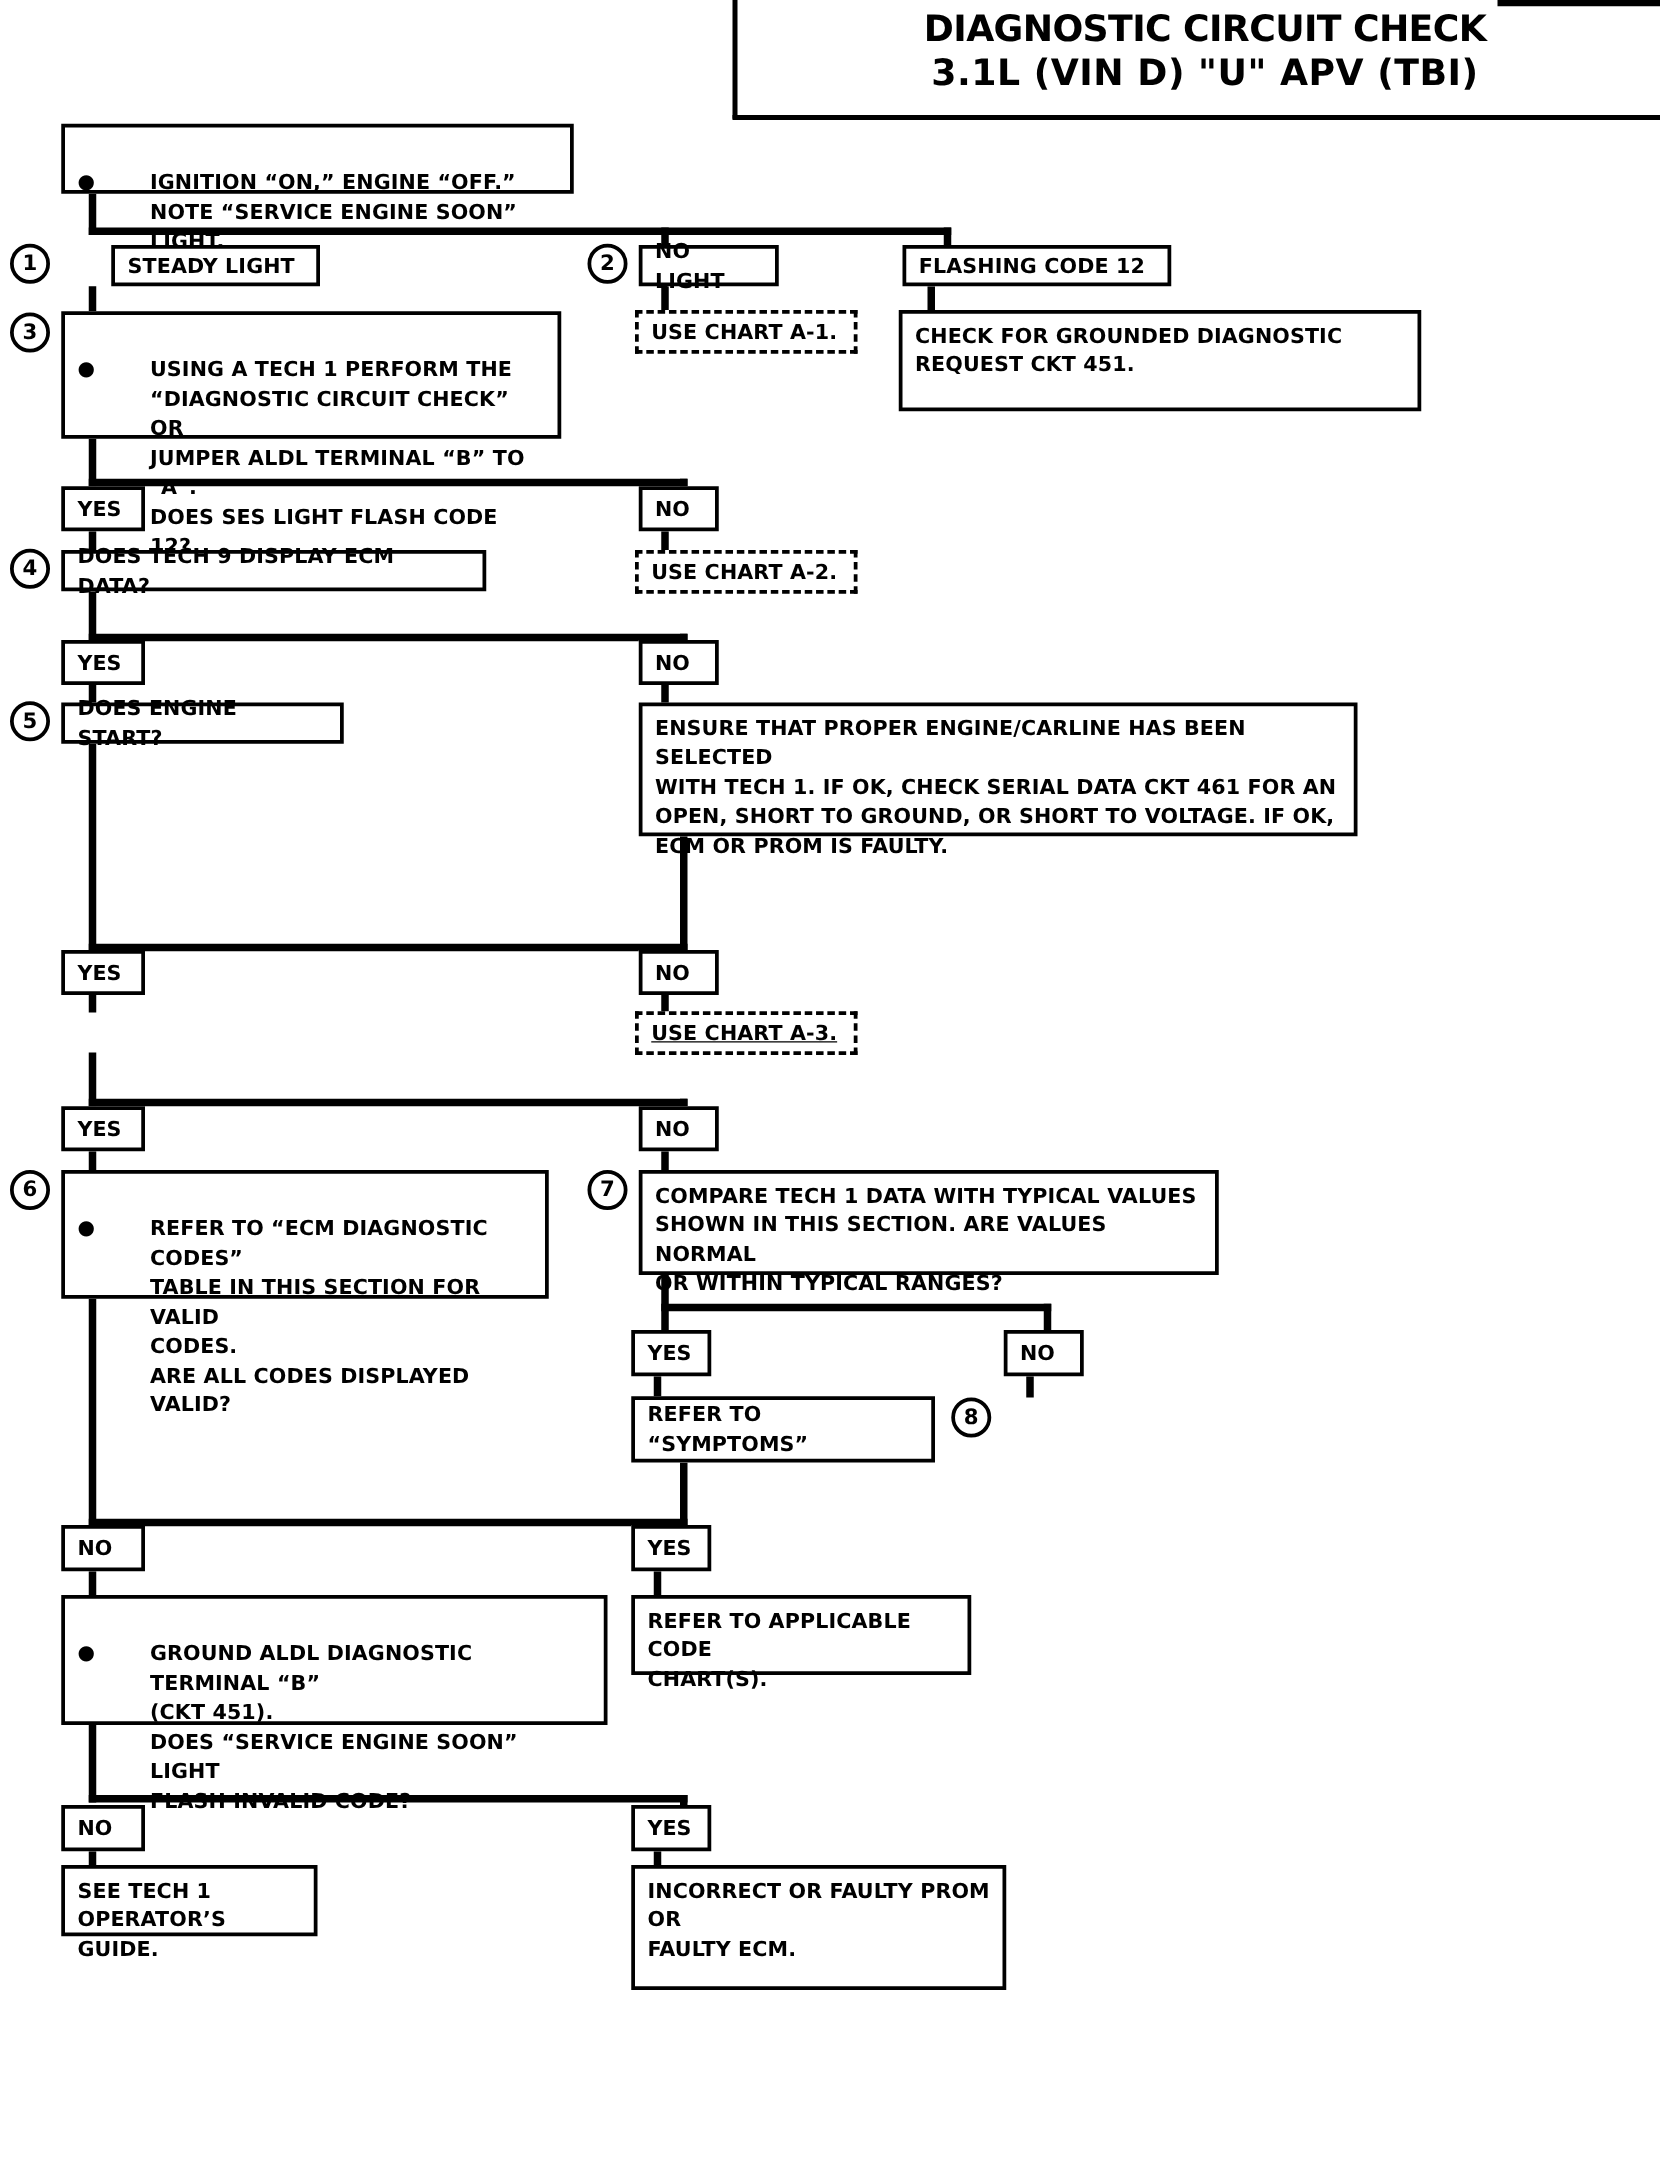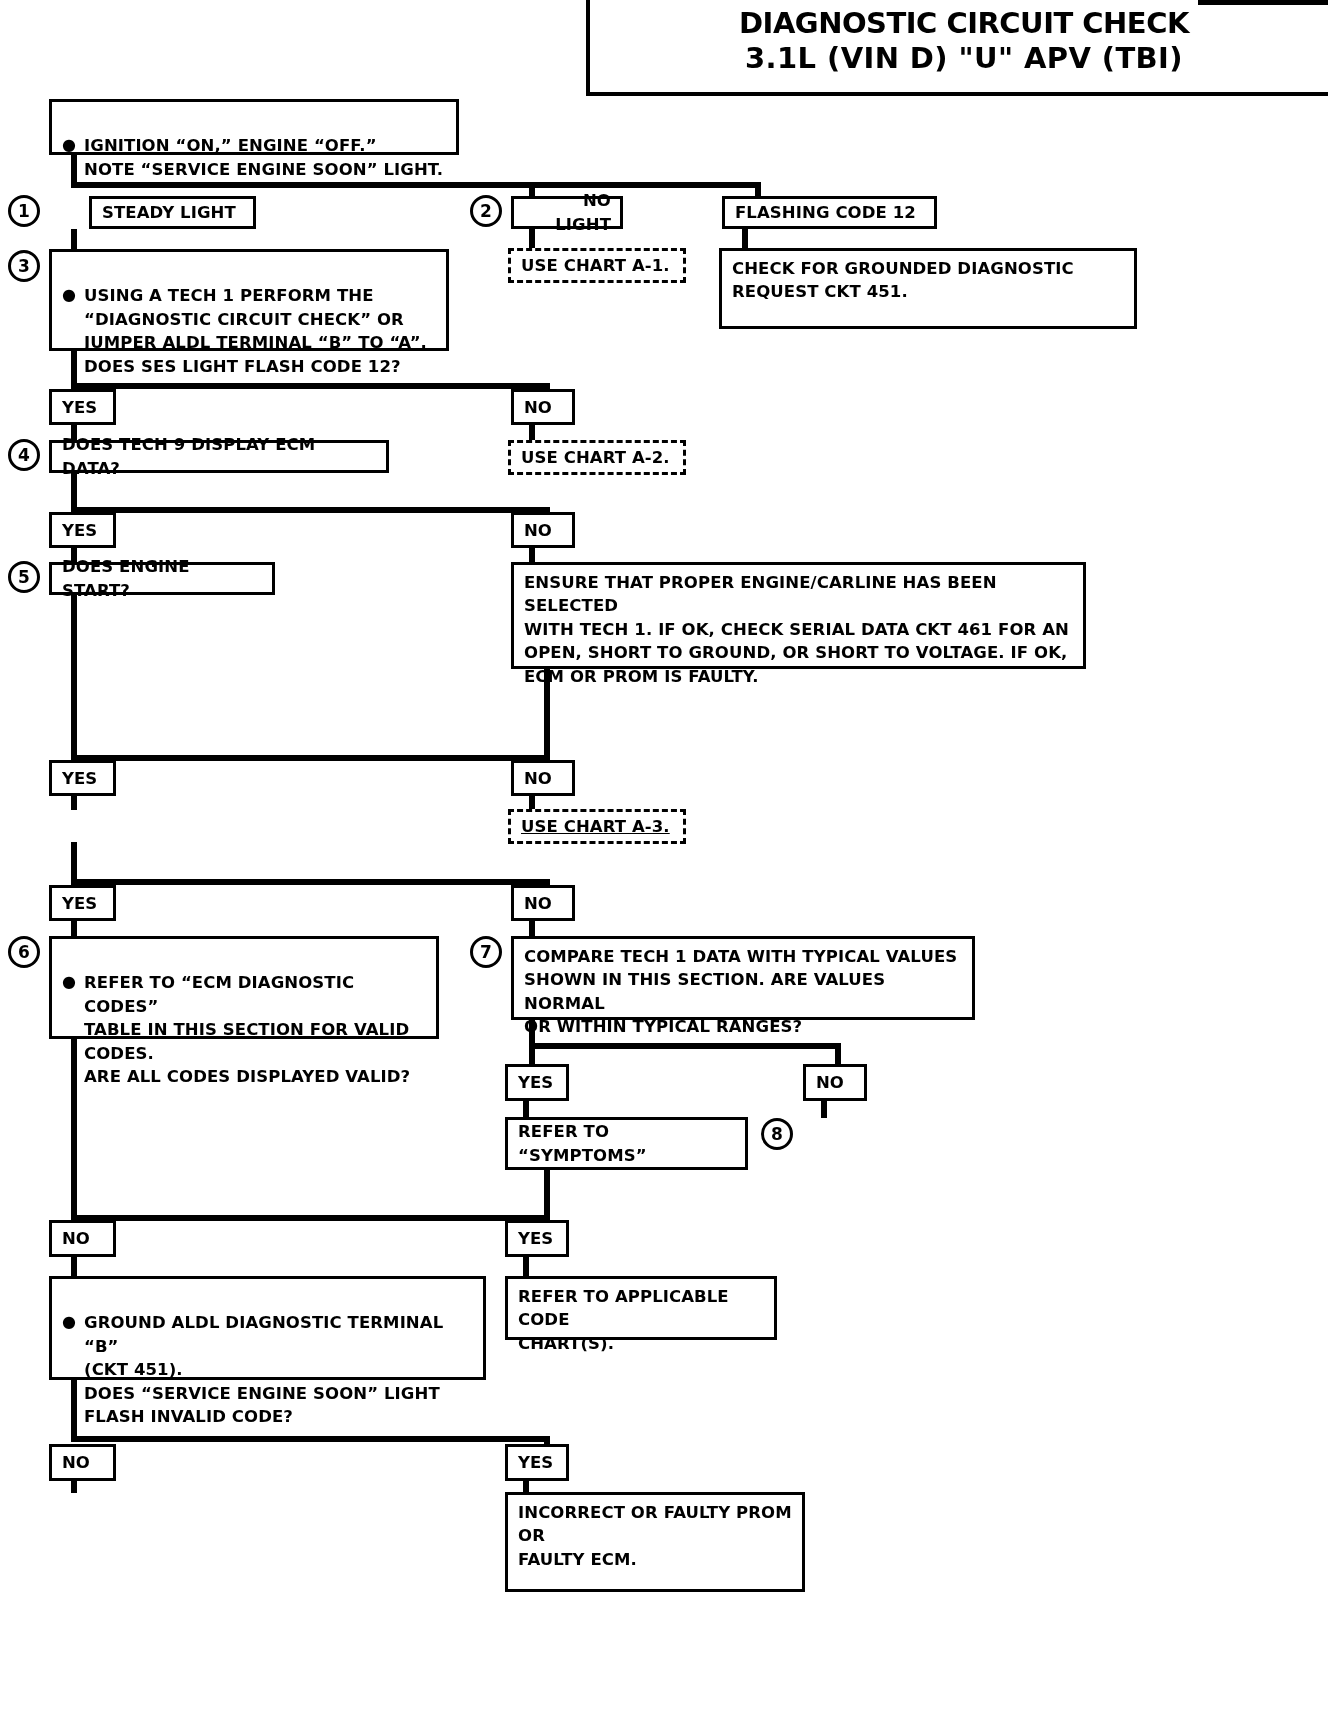--- a/index.html
+++ b/index.html
@@ -77,20 +77,21 @@
   }
   .bullet{
     flex:0 0 auto;
     width:22px;
     font-size:16px;
     line-height:1.42;
   }
   .bullet-text{
     flex:1 1 auto;
     white-space:pre-line;
+    margin-left:36px;
   }
   .yn{
     position:absolute;
     box-sizing:border-box;
     border:3px solid #000;
     background:#fff;
     color:#000;
     font-weight:bold;
     font-size:16.5px;
     display:flex;
@@ -146,21 +147,21 @@
 
   <div class="ln" style="left:71px;top:155px;width:6px;height:33px;"></div>
   <div class="ln" style="left:71px;top:182px;width:690px;height:6px;"></div>
   <div class="ln" style="left:529px;top:182px;width:6px;height:16px;"></div>
   <div class="ln" style="left:755px;top:182px;width:6px;height:16px;"></div>
 
   <div class="step-circle" style="left:8px;top:195px;width:32px;height:32px;">1</div>
   <div class="box tight" style="left:49px;top:196px;width:167px;height:33px;margin-left:40px;">STEADY LIGHT</div>
 
   <div class="step-circle" style="left:470px;top:195px;width:32px;height:32px;">2</div>
-  <div class="box tight" style="left:511px;top:196px;width:112px;height:33px;text-align:right;">NO LIGHT</div>
+  <div class="box tight" style="left:511px;top:196px;width:112px;height:33px;">NO LIGHT</div>
 
   <div class="box tight" style="left:722px;top:196px;width:215px;height:33px;">FLASHING CODE 12</div>
 
   <div class="ln" style="left:71px;top:229px;width:6px;height:20px;"></div>
   <div class="ln" style="left:529px;top:229px;width:6px;height:20px;"></div>
   <div class="ln" style="left:742px;top:229px;width:6px;height:20px;"></div>
 
   <div class="box dashed tight" style="left:508px;top:248px;width:178px;height:35px;">USE CHART A-1.</div>
 
   <div class="box" style="left:719px;top:248px;width:418px;height:81px;">CHECK FOR GROUNDED DIAGNOSTIC
@@ -288,18 +289,20 @@
   <div class="ln" style="left:71px;top:1380px;width:6px;height:62px;"></div>
   <div class="ln" style="left:71px;top:1436px;width:479px;height:6px;"></div>
   <div class="ln" style="left:544px;top:1436px;width:6px;height:10px;"></div>
 
   <div class="yn" style="left:49px;top:1444px;width:67px;height:37px;">NO</div>
   <div class="yn" style="left:505px;top:1444px;width:64px;height:37px;">YES</div>
 
   <div class="ln" style="left:71px;top:1481px;width:6px;height:12px;"></div>
   <div class="ln" style="left:523px;top:1481px;width:6px;height:12px;"></div>
 
+  <div class="box" style="left:49px;top:1492px;width:205px;height:57px;">SEE TECH 1
+OPERATOR’S GUIDE.</div>
 
   <div class="box" style="left:505px;top:1492px;width:300px;height:100px;">INCORRECT OR FAULTY PROM
 OR
 FAULTY ECM.</div>
 
 </div>
 
 </body></html>

